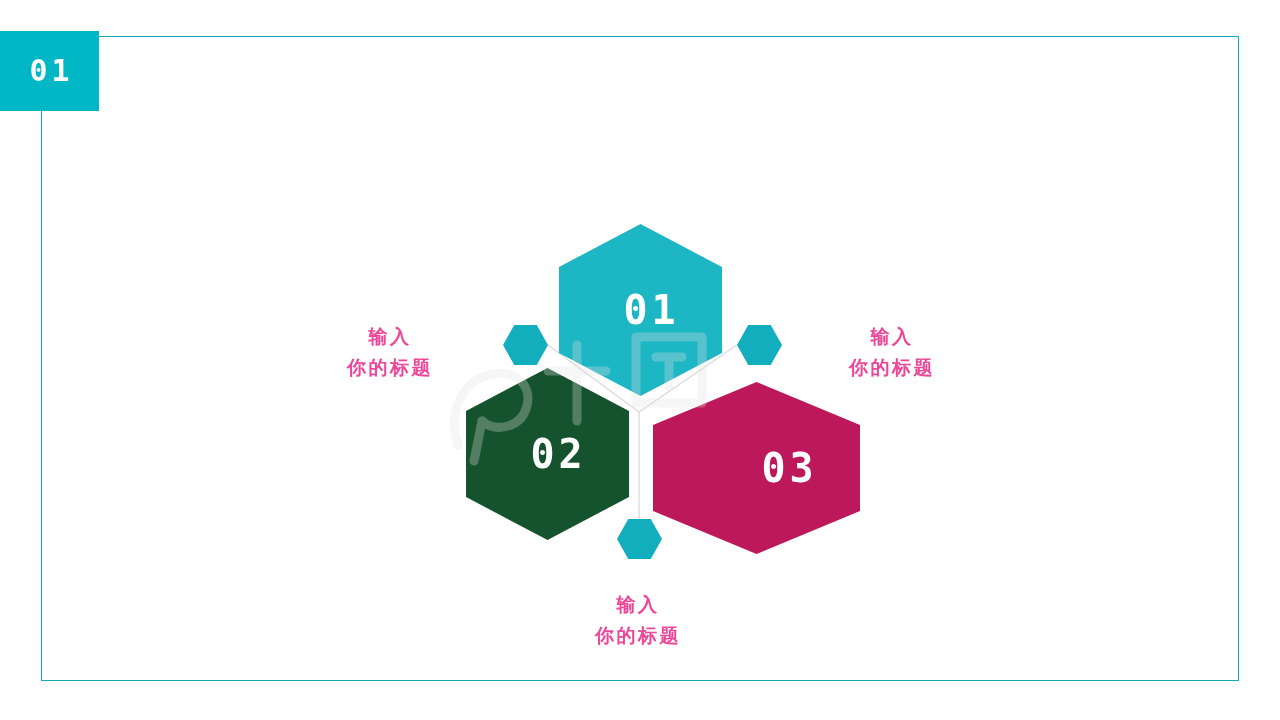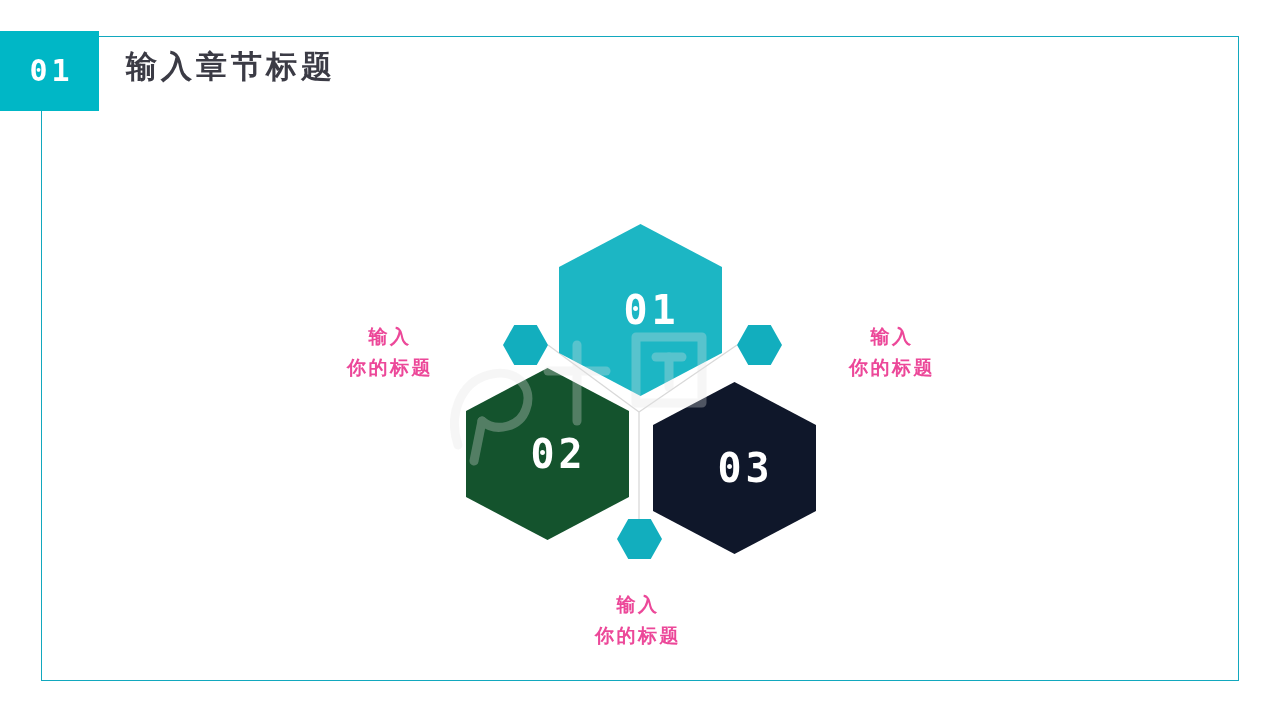--- a/index.html
+++ b/index.html
@@ -110,21 +110,21 @@
   }
   
   .hex-small {
     width: 45px;
     height: 40px;
     clip-path: polygon(25% 0%, 75% 0%, 100% 50%, 75% 100%, 25% 100%, 0% 50%);
   }
 
   #hex-node-1 { left: 559px; top: 224px; background: #1CB6C4; }
   #hex-node-2 { left: 466px; top: 368px; background: #14532d; }
-  #hex-node-3 { left: 653px; top: 382px; background: #0f172a; }
+  #hex-node-3 { left: 653px; top: 382px; background: #be185d; padding-left: 44px; }
 
   #hex-dot-left   { left: 503px; top: 325px; background: #12AEBE; }
   #hex-dot-right  { left: 737px; top: 325px; background: #12AEBE; }
   #hex-dot-bottom { left: 617px; top: 519px; background: #12AEBE; }
 
   
   .caption {
     position: absolute;
     color: #ec4899;
     font-size: 19px;
@@ -156,21 +156,20 @@
 <body>
 
 <div class="slide">
 
   <div class="frame"></div>
 
   <div class="header">
     <div class="section-badge">
       <span class="num">01</span>
     </div>
-    <div class="section-title">输入章节标题</div>
   </div>
 
   <div class="diagram">
 
     <svg class="connector-svg" viewBox="0 0 1280 720">
 
       <line x1="548" y1="345" x2="639" y2="412" stroke="#D9D9D9" stroke-width="1.3"></line>
 
       <line x1="737" y1="345" x2="639" y2="412" stroke="#D9D9D9" stroke-width="1.3"></line>
 

